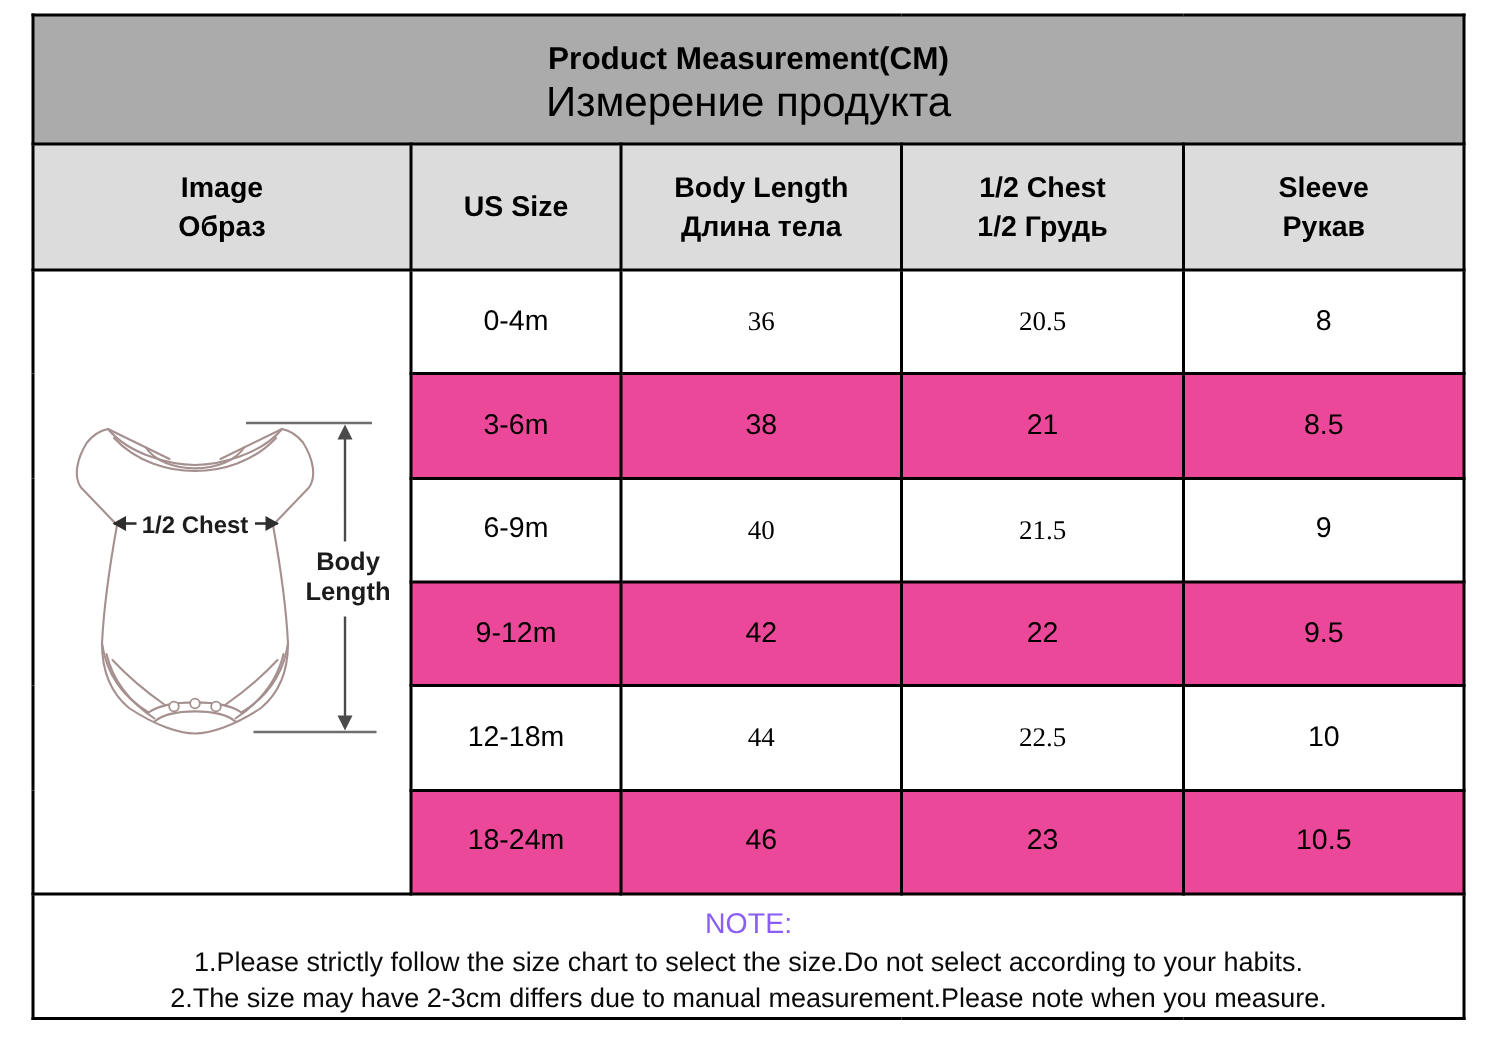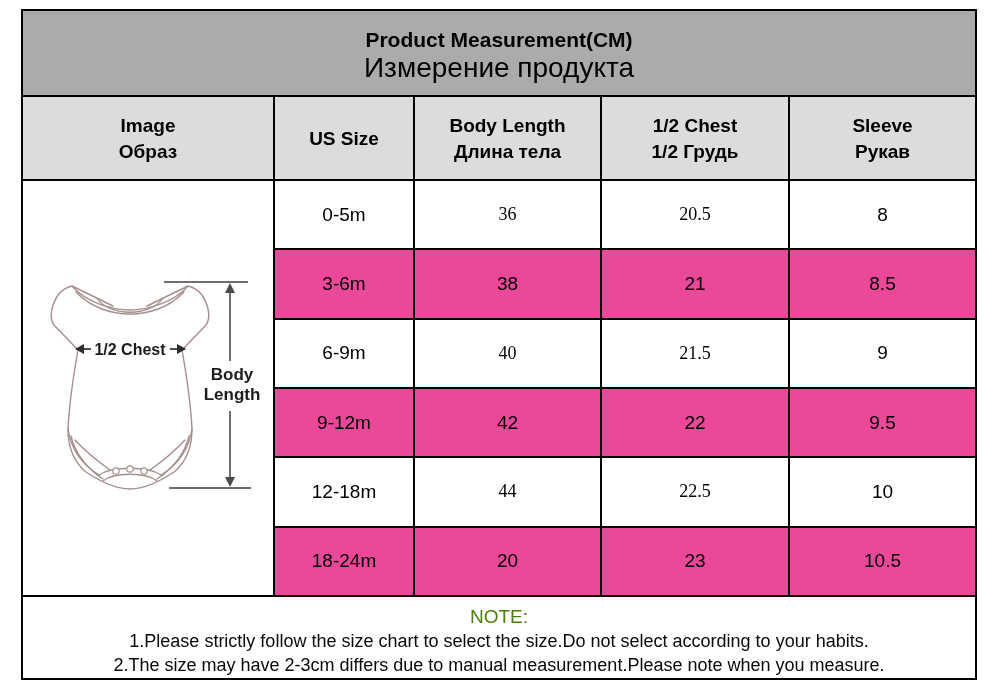--- a/index.html
+++ b/index.html
@@ -28,21 +28,21 @@
   .data-row td{height:65px;font-size:19px;font-weight:400;}
   .row-gray td{background:#ec4899;}
   .row-white td{background:#ffffff;}
   .row-white td.c-len,.row-white td.c-chest{
     font-family:"Liberation Serif",serif;font-size:18px;margin-top:12px;
   }
   td.img-cell{background:#ffffff;padding:0;}
   td.img-cell svg{display:block;margin:0 auto;}
 
   .note-cell{height:81px;background:#ffffff;vertical-align:middle;}
-  .note-title{color:#4d7c0f;font-size:19px;line-height:25px;margin-top:6px;}
+  .note-title{color:#8b5cf6;font-size:19px;line-height:25px;margin-top:6px;}
   .note-line{font-size:18px;line-height:24px;color:#0a0a0a;}
 </style>
 </head>
 <body>
 
 <div class="page">
   <table class="chart">
     <colgroup>
       <col class="c1">
         <col class="c2">
@@ -138,21 +138,21 @@
             </g>
             <g>
               <path d="M 52 168 L 67 168" stroke="#2e2e2e" stroke-width="1.7" fill="none"></path>
               <path d="M 146 168 L 161 168" stroke="#2e2e2e" stroke-width="1.7" fill="none"></path>
               <polygon points="60,163 51,168 60,173" fill="#2e2e2e"></polygon>
               <polygon points="153,163 162,168 153,173" fill="#2e2e2e"></polygon>
               <text x="106" y="174" text-anchor="middle" font-family="Liberation Sans, sans-serif" font-size="16" font-weight="bold" fill="#1c1c1c">1/2 Chest</text>
             </g>
           </svg>
         </td>
-        <td class="c-size">0-5m</td>
+        <td class="c-size">0-4m</td>
         <td class="c-len">36</td>
         <td class="c-chest">20.5</td>
         <td class="c-slv">8</td>
       </tr>
 
       <tr class="data-row row-gray">
         <td class="c-size">3-6m</td>
         <td class="c-len">38</td>
         <td class="c-chest">21</td>
         <td class="c-slv">8.5</td>
@@ -174,21 +174,21 @@
 
       <tr class="data-row row-white">
         <td class="c-size">12-18m</td>
         <td class="c-len">44</td>
         <td class="c-chest">22.5</td>
         <td class="c-slv">10</td>
       </tr>
 
       <tr class="data-row row-gray">
         <td class="c-size">18-24m</td>
-        <td class="c-len">20</td>
+        <td class="c-len">46</td>
         <td class="c-chest">23</td>
         <td class="c-slv">10.5</td>
       </tr>
 
       <tr>
         <td colspan="5" class="note-cell">
           <div class="note-title">NOTE:</div>
           <div class="note-line">1.Please strictly follow the size chart to select the size.Do not select according to your habits.</div>
           <div class="note-line">2.The size may have 2-3cm differs due to manual measurement.Please note when you measure.</div>
         </td>

